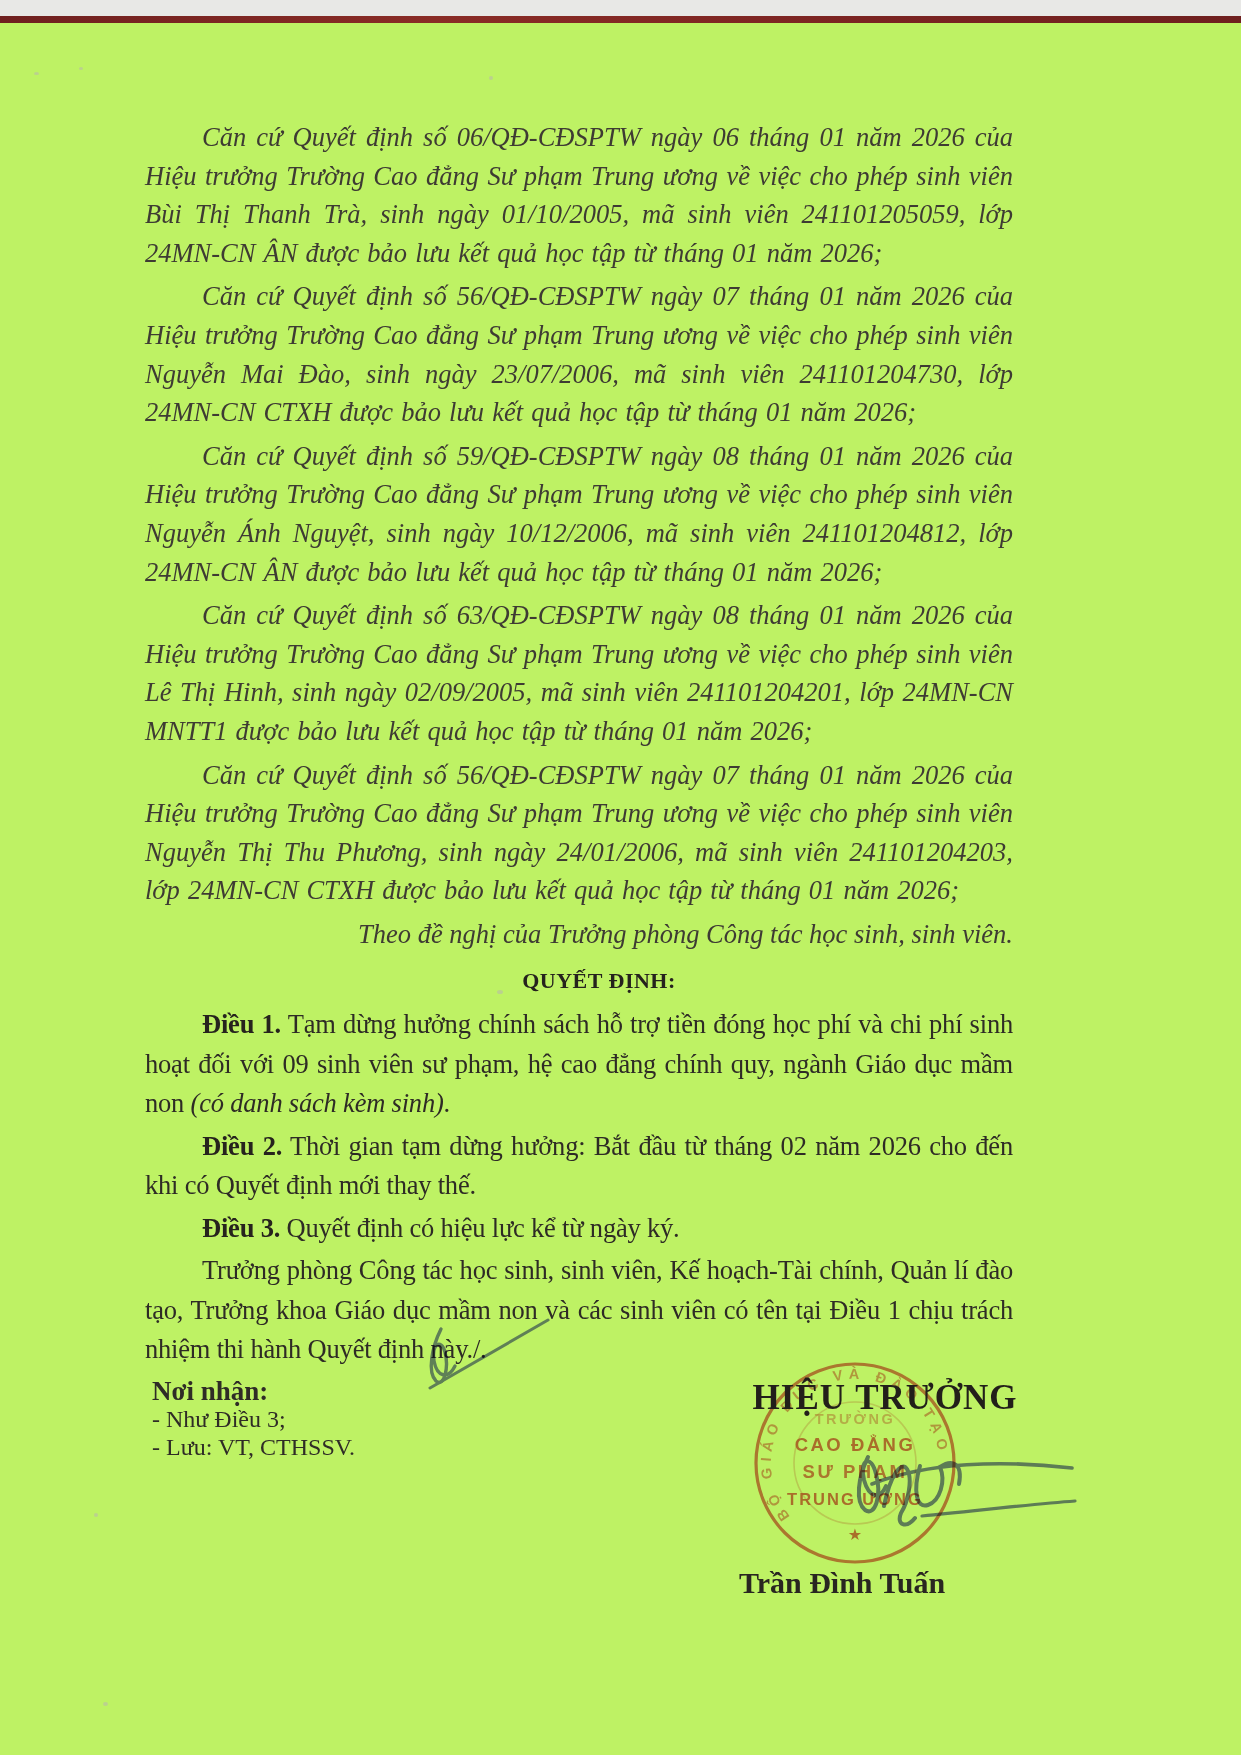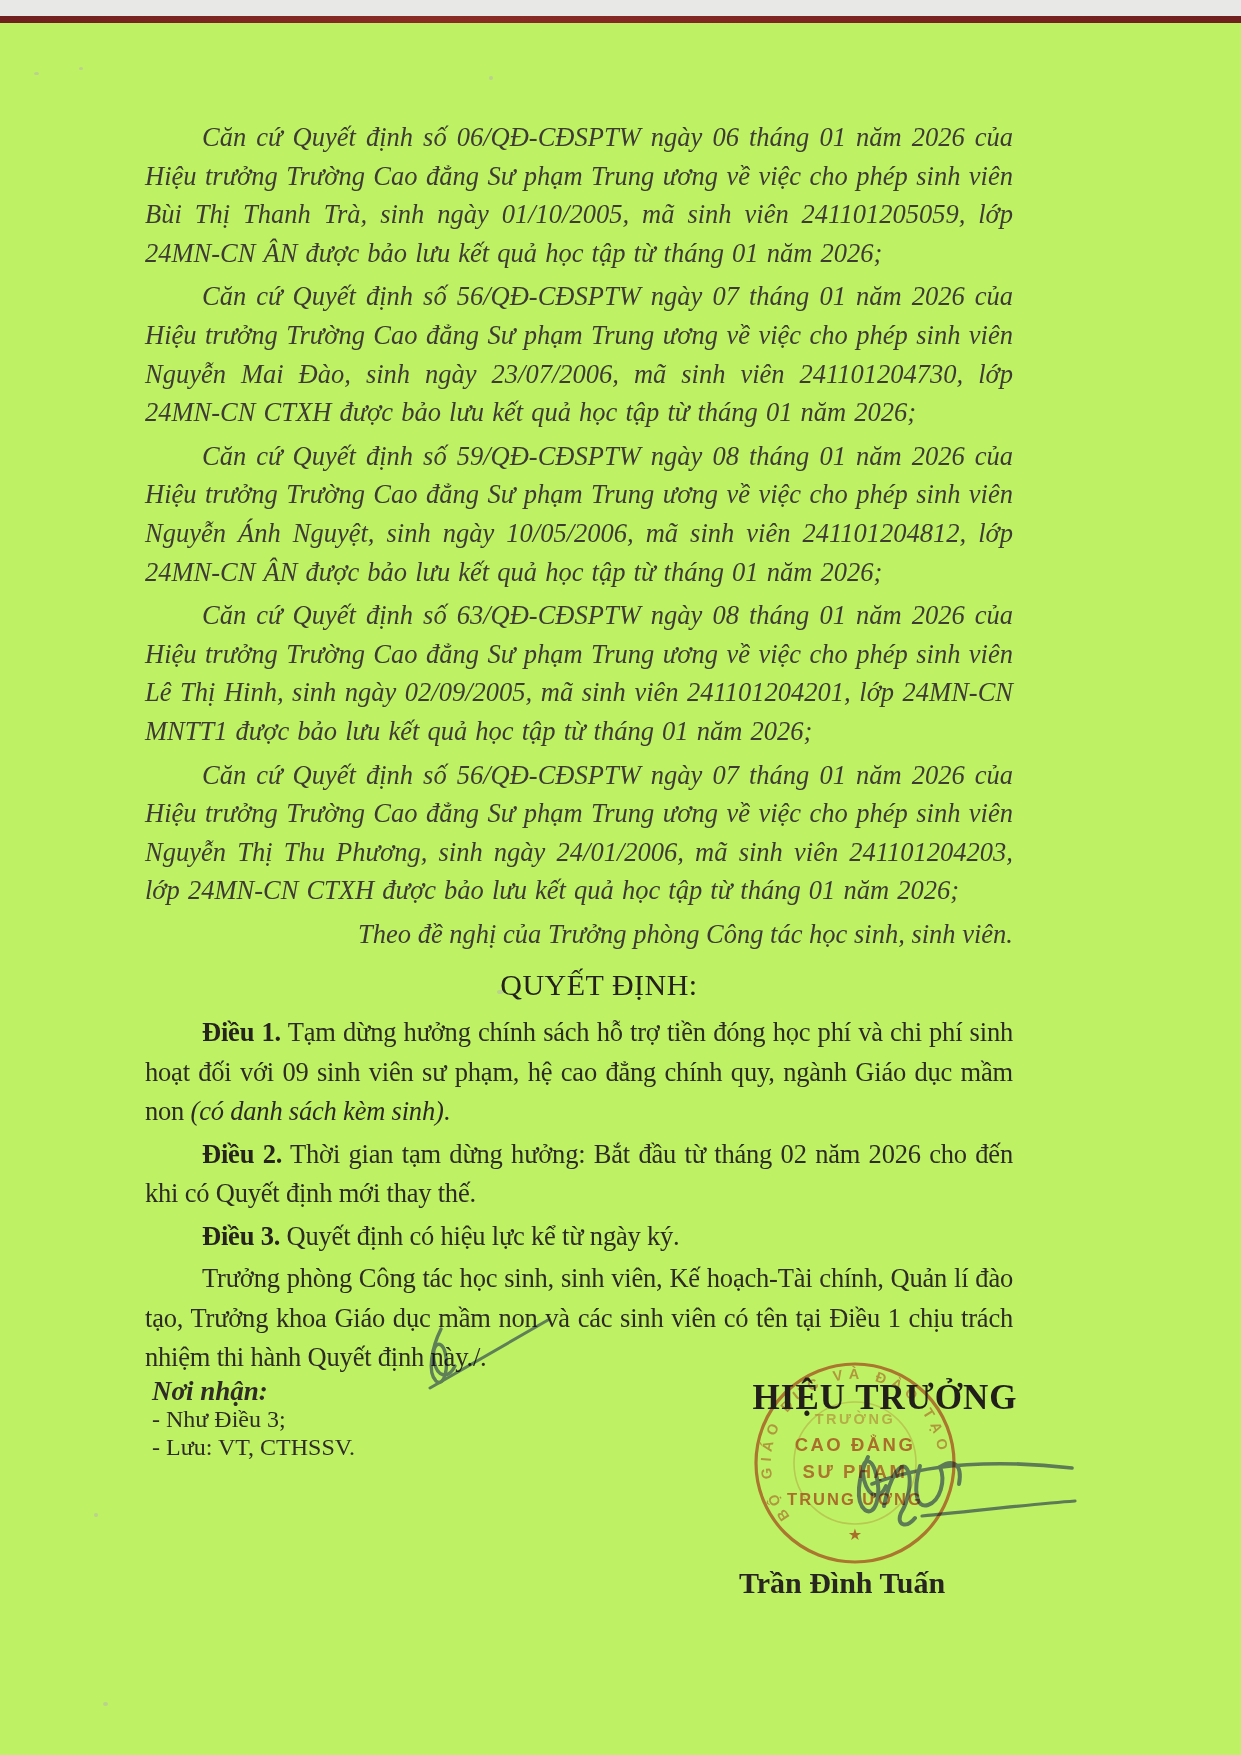--- a/index.html
+++ b/index.html
@@ -7,29 +7,29 @@
     position:relative;width:1241px;height:1755px;margin:16px auto;
     background:#bef264;overflow:hidden;
     font-family:"Liberation Serif","DejaVu Serif",serif;color:#37342e;
   }
   .top-edge{position:absolute;top:0;left:0;width:100%;height:7px;
     background:linear-gradient(90deg,#6f201f,#8a2c26 35%,#7b2422 70%,#6f201f);}
   .content{position:absolute;left:145px;top:102px;width:868px;}
   .para{margin:0;font-size:26.5px;line-height:38.6px;text-align:justify;text-indent:57px;}
   .citation{font-style:italic;color:#3e3b33;margin-bottom:5px;word-spacing:1.5px;}
   .proposal{font-style:italic;text-align:right;margin-top:3px;color:#3e3b33;}
-  .decision-heading{font-weight:normal;text-align:center;text-indent:40px;
-    font-size:30px;margin:15px 0 11px 0;color:#25221d;letter-spacing:.5px;}
+  .decision-heading{font-weight:bold;text-align:center;text-indent:40px;
+    font-size:22px;margin:15px 0 11px 0;color:#25221d;letter-spacing:.5px;}
   .article{color:#2e2b25;line-height:39.5px;margin-bottom:3px;letter-spacing:-0.2px;}
   .article b{font-weight:700;color:#26231d;}
   .article i{font-style:italic;}
   .responsibility{color:#2e2b25;line-height:39.5px;letter-spacing:-0.2px;}
 
   .recipients{position:absolute;left:152px;top:1360px;color:#2f2c26;}
-  .recipients .title{font-weight:bold;font-style:italic;font-size:27px;line-height:30px;}
+  .recipients .title{font-weight:bold;font-size:27px;line-height:30px;}
   .recipients .item{font-size:24px;line-height:27.5px;}
 
   .sign-title{position:absolute;left:695px;top:1362px;width:380px;text-align:center;
     font-weight:bold;font-size:35px;color:#221f1a;letter-spacing:1px;z-index:3;}
   .signer{position:absolute;left:652px;top:1550px;width:380px;text-align:center;
     font-weight:bold;font-size:30px;color:#292621;z-index:3;}
 
   .stamp{position:absolute;left:747px;top:1342px;width:216px;height:216px;
     mix-blend-mode:multiply;opacity:.95;z-index:2;}
   .stamp text{font-family:"Liberation Sans","DejaVu Sans",sans-serif;font-weight:bold;}
@@ -46,21 +46,21 @@
   <div class="speck" style="left:79px;top:51px;width:4px;height:3px;"></div>
   <div class="speck" style="left:489px;top:60px;width:4px;height:4px;"></div>
   <div class="speck" style="left:497px;top:974px;width:6px;height:4px;"></div>
   <div class="speck" style="left:94px;top:1497px;width:4px;height:4px;"></div>
   <div class="speck" style="left:103px;top:1686px;width:5px;height:4px;"></div>
 
   <div class="content">
     <div id="citations">
         <p class="para citation">Căn cứ Quyết định số 06/QĐ-CĐSPTW ngày 06 tháng 01 năm 2026 của Hiệu trưởng Trường Cao đẳng Sư phạm Trung ương về việc cho phép sinh viên Bùi Thị Thanh Trà, sinh ngày 01/10/2005, mã sinh viên 241101205059, lớp 24MN-CN ÂN được bảo lưu kết quả học tập từ tháng 01 năm 2026;</p>
         <p class="para citation">Căn cứ Quyết định số 56/QĐ-CĐSPTW ngày 07 tháng 01 năm 2026 của Hiệu trưởng Trường Cao đẳng Sư phạm Trung ương về việc cho phép sinh viên Nguyễn Mai Đào, sinh ngày 23/07/2006, mã sinh viên 241101204730, lớp 24MN-CN CTXH được bảo lưu kết quả học tập từ tháng 01 năm 2026;</p>
-        <p class="para citation">Căn cứ Quyết định số 59/QĐ-CĐSPTW ngày 08 tháng 01 năm 2026 của Hiệu trưởng Trường Cao đẳng Sư phạm Trung ương về việc cho phép sinh viên Nguyễn Ánh Nguyệt, sinh ngày 10/05/2006, mã sinh viên 241101204812, lớp 24MN-CN ÂN được bảo lưu kết quả học tập từ tháng 01 năm 2026;</p>
+        <p class="para citation">Căn cứ Quyết định số 59/QĐ-CĐSPTW ngày 08 tháng 01 năm 2026 của Hiệu trưởng Trường Cao đẳng Sư phạm Trung ương về việc cho phép sinh viên Nguyễn Ánh Nguyệt, sinh ngày 10/12/2006, mã sinh viên 241101204812, lớp 24MN-CN ÂN được bảo lưu kết quả học tập từ tháng 01 năm 2026;</p>
         <p class="para citation">Căn cứ Quyết định số 63/QĐ-CĐSPTW ngày 08 tháng 01 năm 2026 của Hiệu trưởng Trường Cao đẳng Sư phạm Trung ương về việc cho phép sinh viên Lê Thị Hinh, sinh ngày 02/09/2005, mã sinh viên 241101204201, lớp 24MN-CN MNTT1 được bảo lưu kết quả học tập từ tháng 01 năm 2026;</p>
         <p class="para citation">Căn cứ Quyết định số 56/QĐ-CĐSPTW ngày 07 tháng 01 năm 2026 của Hiệu trưởng Trường Cao đẳng Sư phạm Trung ương về việc cho phép sinh viên Nguyễn Thị Thu Phương, sinh ngày 24/01/2006, mã sinh viên 241101204203, lớp 24MN-CN CTXH được bảo lưu kết quả học tập từ tháng 01 năm 2026;</p>
       </div>
     <p class="para proposal">Theo đề nghị của Trưởng phòng Công tác học sinh, sinh viên.</p>
     <p class="decision-heading">QUYẾT ĐỊNH:</p>
     <div id="articles">
         <p class="para article"><b>Điều 1.</b><span> Tạm dừng hưởng chính sách hỗ trợ tiền đóng học phí và chi phí sinh hoạt đối với 09 sinh viên sư phạm, hệ cao đẳng chính quy, ngành Giáo dục mầm non </span><i>(có danh sách kèm sinh)</i><span>.</span></p>
         <p class="para article"><b>Điều 2.</b><span> Thời gian tạm dừng hưởng: Bắt đầu từ tháng 02 năm 2026 cho đến khi có Quyết định mới thay thế.</span></p>
         <p class="para article"><b>Điều 3.</b><span> Quyết định có hiệu lực kể từ ngày ký.</span></p>
       </div>

